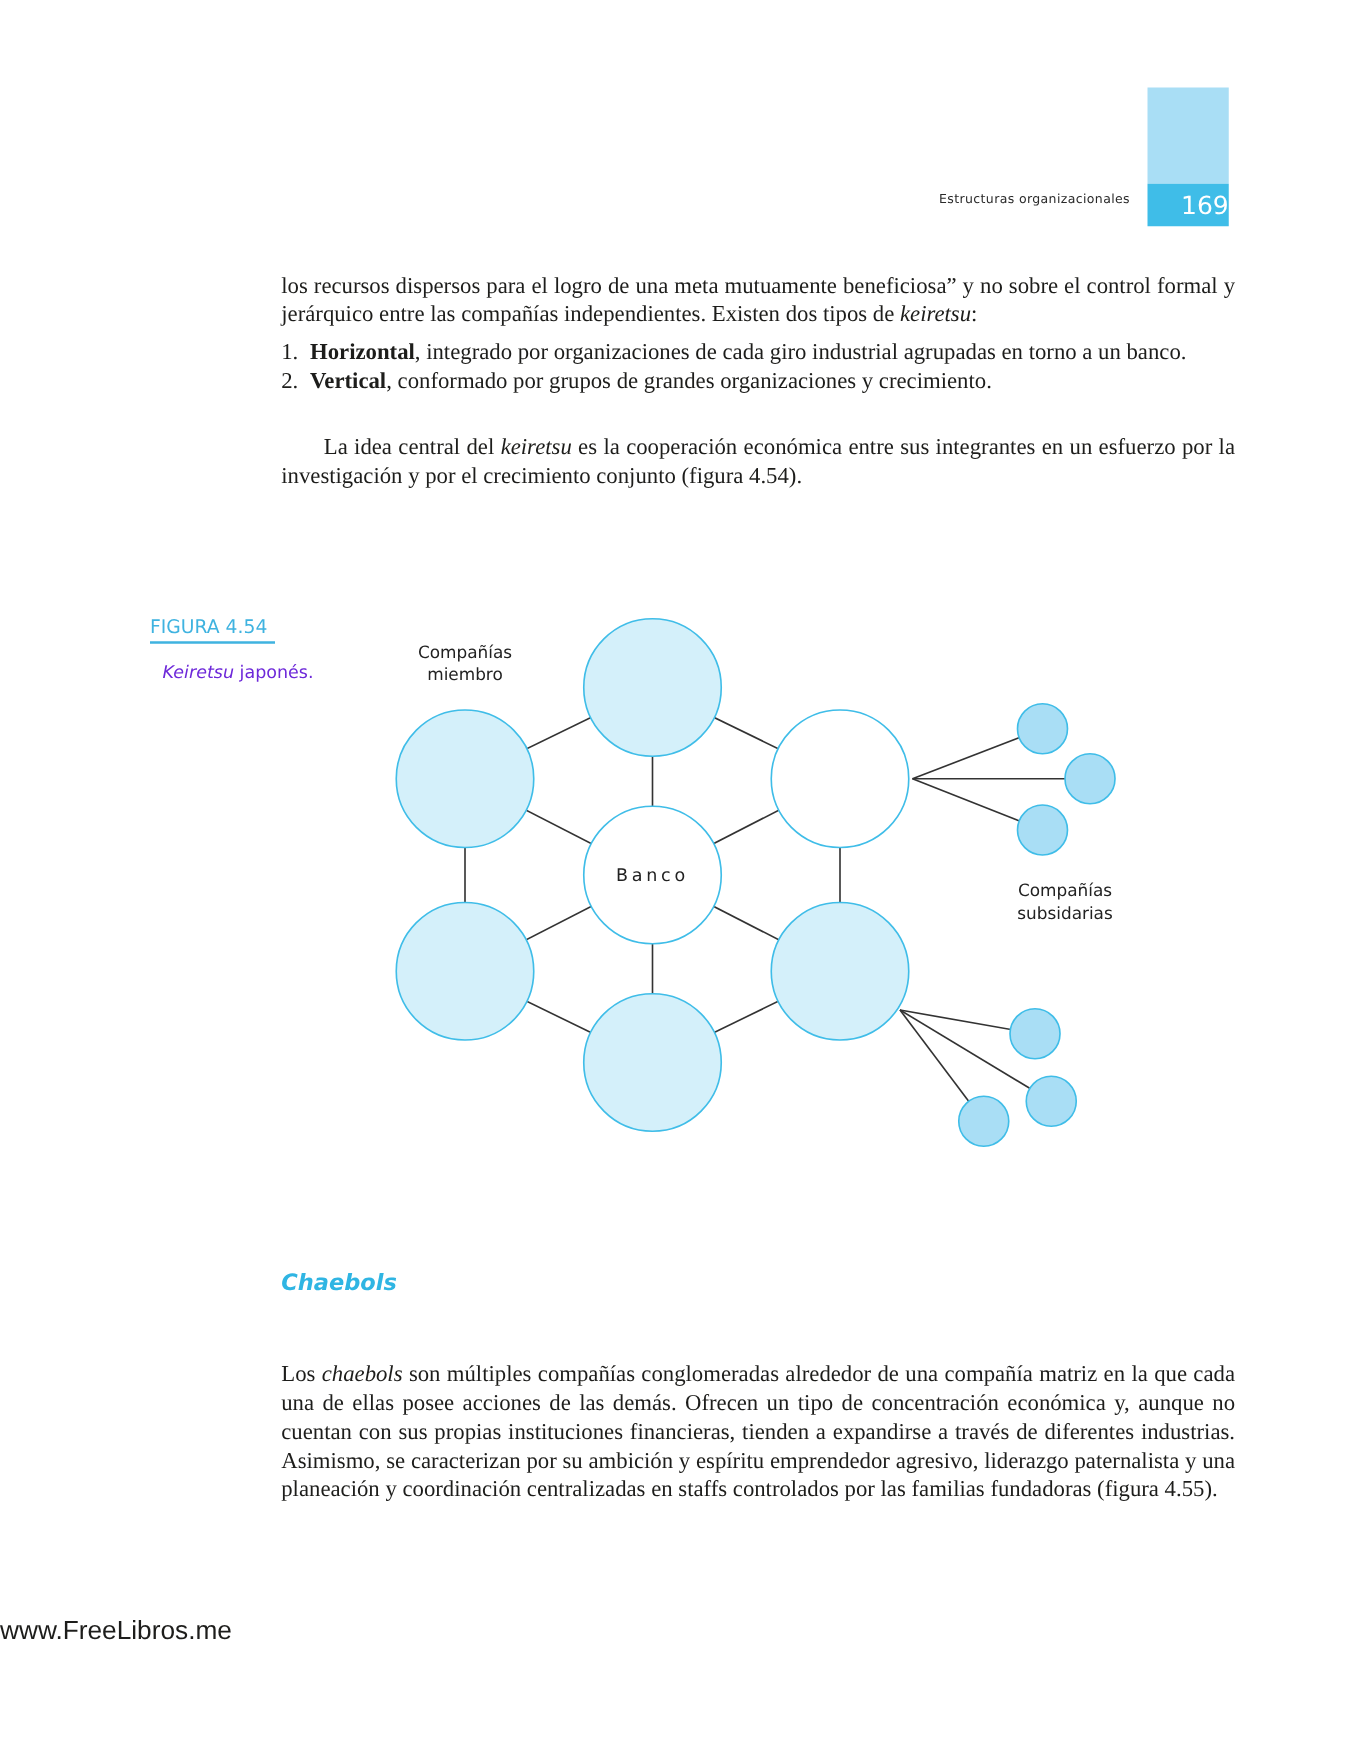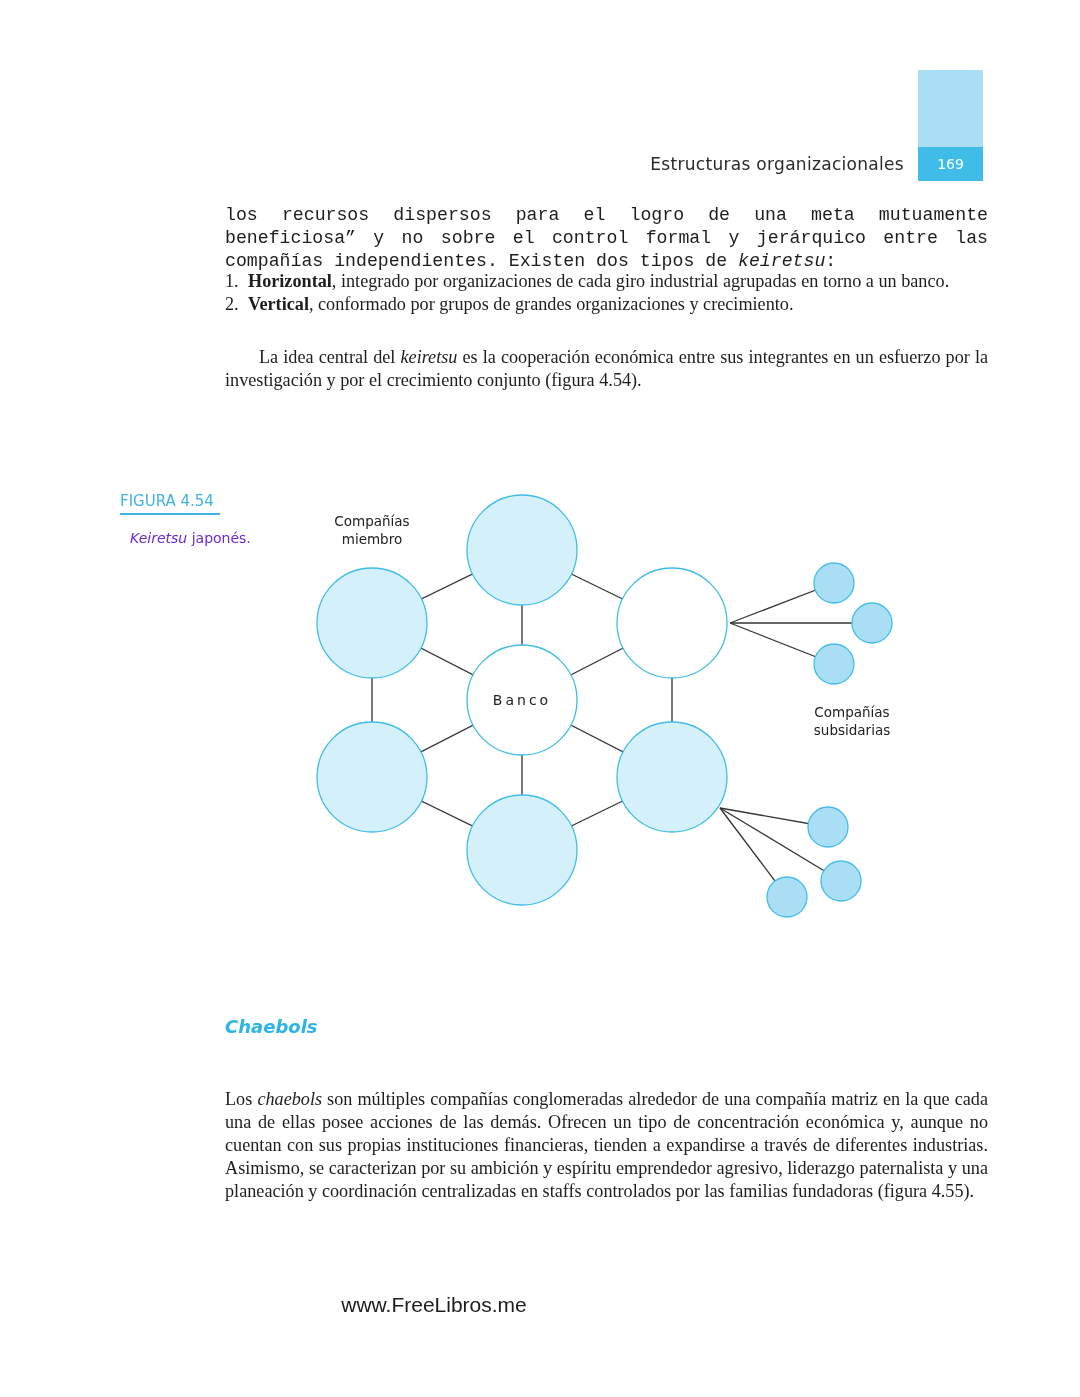--- a/index.html
+++ b/index.html
@@ -1,40 +1,40 @@
 <!DOCTYPE html>
 <html><head>
 <meta charset="utf-8">
 <style>
   html, body { margin:0; padding:0; background:#ffffff; }
   body { width:1080px; height:1397px; position:relative; overflow:hidden; font-family:"Liberation Serif", serif; color:#1d1d1b; }
   .hdr-tab { position:absolute; left:918px; top:70px; width:65px; height:77px; background:#a9def5; }
-  .hdr-num { position:absolute; left:918px; top:147px; width:65px; height:34px; background:#3fbde8; color:#ffffff; font-family:"DejaVu Sans", sans-serif; font-size:14px; line-height:34px; text-align:center; }
-  .hdr-title { position:absolute; right:176px; top:154px; font-family:"DejaVu Sans", sans-serif; font-size:17px; color:#2a2a2a; letter-spacing:0.3px; }
+  .hdr-num { position:absolute; left:918px; top:147px; width:65px; height:34px; background:#3fbde8; color:#ffffff; font-family:"DejaVu Sans", sans-serif; font-size:20px; line-height:34px; text-align:right; }
+  .hdr-title { position:absolute; right:176px; top:154px; font-family:"DejaVu Sans", sans-serif; font-size:10px; color:#2a2a2a; letter-spacing:0.3px; }
   .body-text { position:absolute; left:225px; width:763px; font-size:18.2px; line-height:23px; text-align:justify; }
   .body-text p { margin:0; }
   .list { position:absolute; left:225px; width:763px; font-size:18.2px; line-height:23px; }
   .li { display:flex; text-align:justify; }
   .li .num { width:23px; flex:0 0 23px; }
   .li .txt { flex:1; }
   .indent { text-indent:34px; }
   .fig-label { position:absolute; left:120px; top:492px; font-family:"DejaVu Sans", sans-serif; font-size:15px; color:#3fb3e0; padding-bottom:3px; border-bottom:2px solid #3fb3e0; width:100px; }
   .fig-caption { position:absolute; left:130px; top:530px; font-family:"DejaVu Sans", sans-serif; font-size:14px; color:#6d28d9; }
   .diagram { position:absolute; left:0; top:0; }
   .sec-head { position:absolute; left:225px; top:1016px; font-family:"DejaVu Sans", sans-serif; font-weight:bold; font-style:italic; font-size:18px; color:#2fb5e3; }
-  .footer { position:absolute; left:0; width:868px; top:1293px; text-align:center; font-family:"Liberation Sans", sans-serif; font-size:21px; color:#1d1d1b; }
+  .footer { position:absolute; left:0; width:868px; top:1293px; font-family:"Liberation Sans", sans-serif; font-size:21px; color:#1d1d1b; }
 </style>
 </head>
 <body>
 
 <div class="hdr-tab"></div>
 <div class="hdr-num">169</div>
 <div class="hdr-title">Estructuras organizacionales</div>
 
-<div class="body-text" style="top:204px;font-family:Liberation Mono, monospace;">
+<div class="body-text" style="top:217px;">
   <p><span>los recursos dispersos para el logro de una meta mutuamente beneficiosa” y no sobre el control formal y jerárquico entre las compañías independientes. Existen dos tipos de </span><i>keiretsu</i><span>:</span></p>
 </div>
 
 <div class="list" style="top:270px;">
   <div class="li">
     <span class="num">1.</span>
     <span class="txt"><b>Horizontal</b><span>, integrado por organizaciones de cada giro industrial agrupadas en torno a un banco.</span></span>
   </div>
   <div class="li">
     <span class="num">2.</span>

